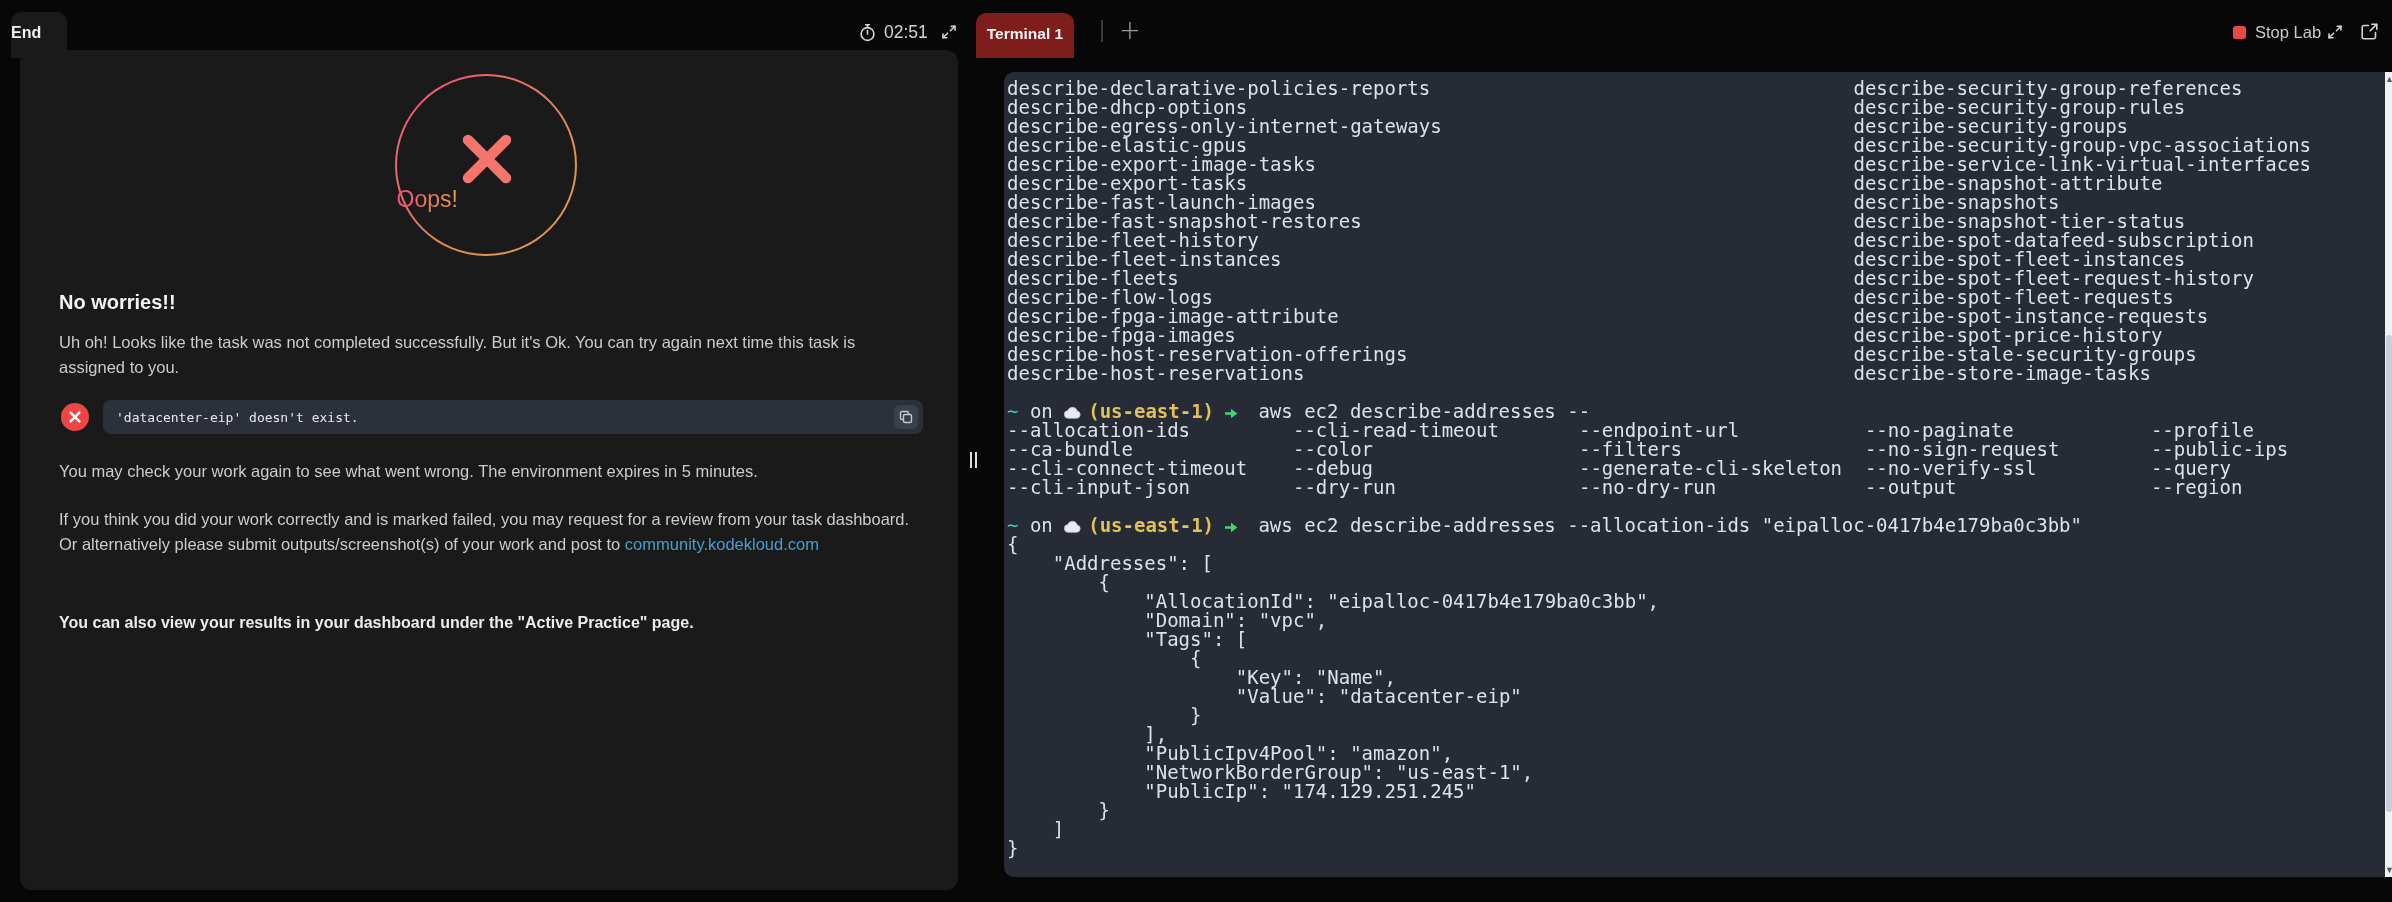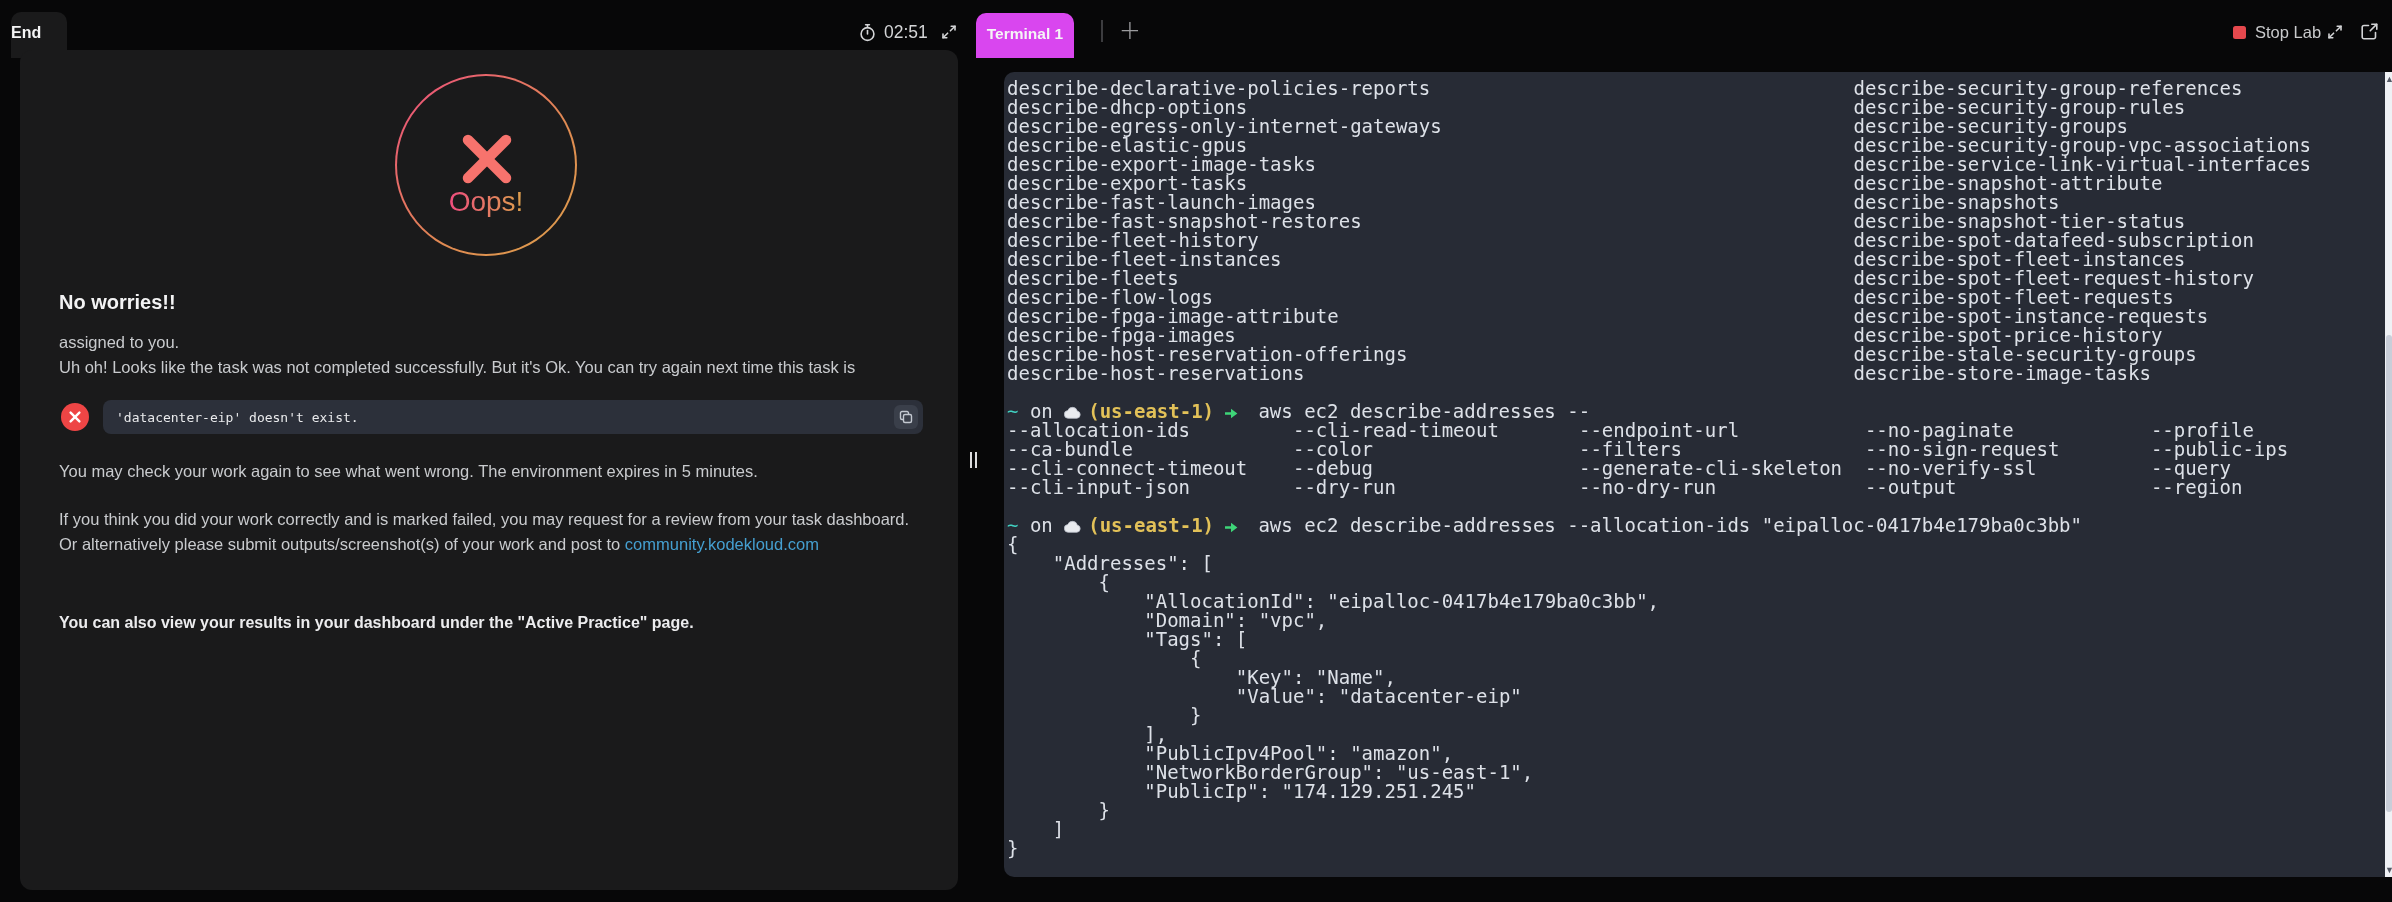--- a/index.html
+++ b/index.html
@@ -25,21 +25,21 @@
   #oops-ring {
     position:absolute; left:375px; top:24px; width:182px; height:182px;
     border-radius:50%; background:linear-gradient(135deg,#ee4d7e 0%, #e08a52 60%, #dda04c 100%);
     padding:1.6px;
   }
   #oops-inner {
     width:100%; height:100%; border-radius:50%; background:#1a1a1b;
     position:relative;
   }
   #oops-inner > svg { position:absolute; left:65px; top:58px; }
-  #oops-text { position:absolute; left:0; top:110px; width:100%; text-align:center; font-size:28px; }
+  #oops-text { position:absolute; left:0; top:110px; width:100%; font-size:23px; }
   #oops-text span {
     display:inline-block;
     background:linear-gradient(90deg,#ee4d7e,#dda04c);
     -webkit-background-clip:text; background-clip:text; color:transparent;
   }
   .heading { position:absolute; left:39px; top:241px; font-size:20px; font-weight:700; color:#f3f3f4; }
   .body-text { color:#c9cbce; font-size:16.5px; line-height:25px; }
   #para1 { position:absolute; left:39px; top:280px; }
   #alert-row { position:absolute; left:41px; top:350px; width:862px; height:34px; }
   #alert-icon {
@@ -62,21 +62,21 @@
   #para4 { position:absolute; left:39px; top:560px; font-size:16px; line-height:25px; font-weight:700; color:#ececee; }
 
   
   #divider-handle { position:absolute; left:970px; top:452px; width:7px; height:16px;
     display:flex; justify-content:space-between; }
   #divider-handle i { display:block; width:2px; height:16px; background:#dcdcde; }
 
   
   #term-tab {
     position:absolute; left:976px; top:13px; width:98px; height:45px;
-    background:#d946ef; border-radius:10px 10px 0 0;
+    background:#7f1d1d; border-radius:10px 10px 0 0;
     color:#f5f5f6; font-size:15.5px; font-weight:700;
     display:flex; align-items:center; justify-content:center; padding-bottom:4px;
   }
   #tab-separator { position:absolute; left:1101px; top:20px; width:2px; height:22px; background:#3c3c3f; }
   #new-tab-btn {
     position:absolute; left:1117px; top:16px; width:26px; height:30px;
     color:#9b9b9e; font-size:26px; font-weight:300; line-height:28px; text-align:center;
     font-family:"DejaVu Sans", sans-serif;
   }
   #stop-lab { position:absolute; left:2233px; top:20px; height:24px; display:flex; align-items:center; gap:9px;
@@ -140,22 +140,22 @@
         <line x1="6" y1="6" x2="44" y2="44"></line>
         <line x1="44" y1="6" x2="6" y2="44"></line>
       </svg>
       <div id="oops-text"><span>Oops!</span></div>
     </div>
   </div>
 
   <div class="heading" style="position:absolute;">No worries!!</div>
 
   <div id="para1" class="body-text" style="position:absolute;">
+    <div>Uh oh! Looks like the task was not completed successfully. But it's Ok. You can try again next time this task is</div>
     <div>assigned to you.</div>
-    <div>Uh oh! Looks like the task was not completed successfully. But it's Ok. You can try again next time this task is</div>
   </div>
 
   <div id="alert-row" style="position:absolute;">
     <div id="alert-icon">
       <svg width="28" height="28" viewBox="0 0 28 28" fill="none" stroke="#ffffff" stroke-width="2.4" stroke-linecap="round">
         <line x1="9.6" y1="9.6" x2="18.4" y2="18.4"></line>
         <line x1="18.4" y1="9.6" x2="9.6" y2="18.4"></line>
       </svg>
     </div>
     <div id="alert-box">

